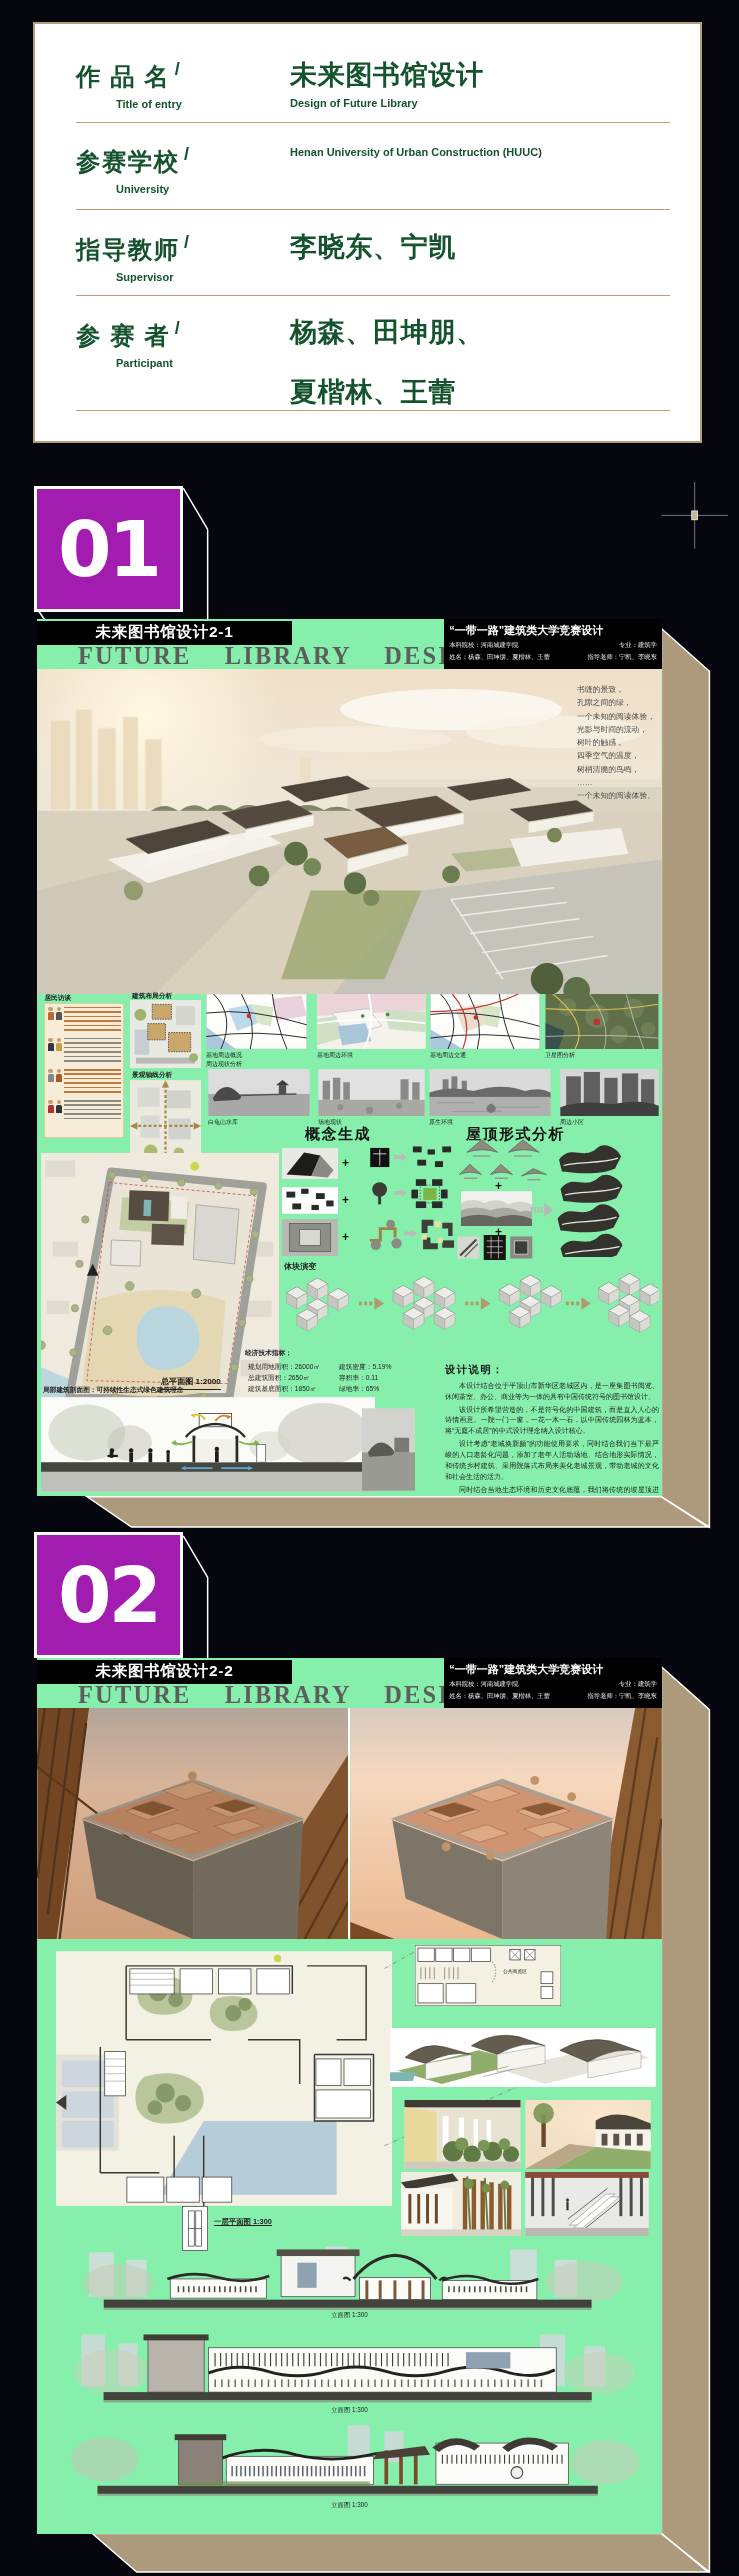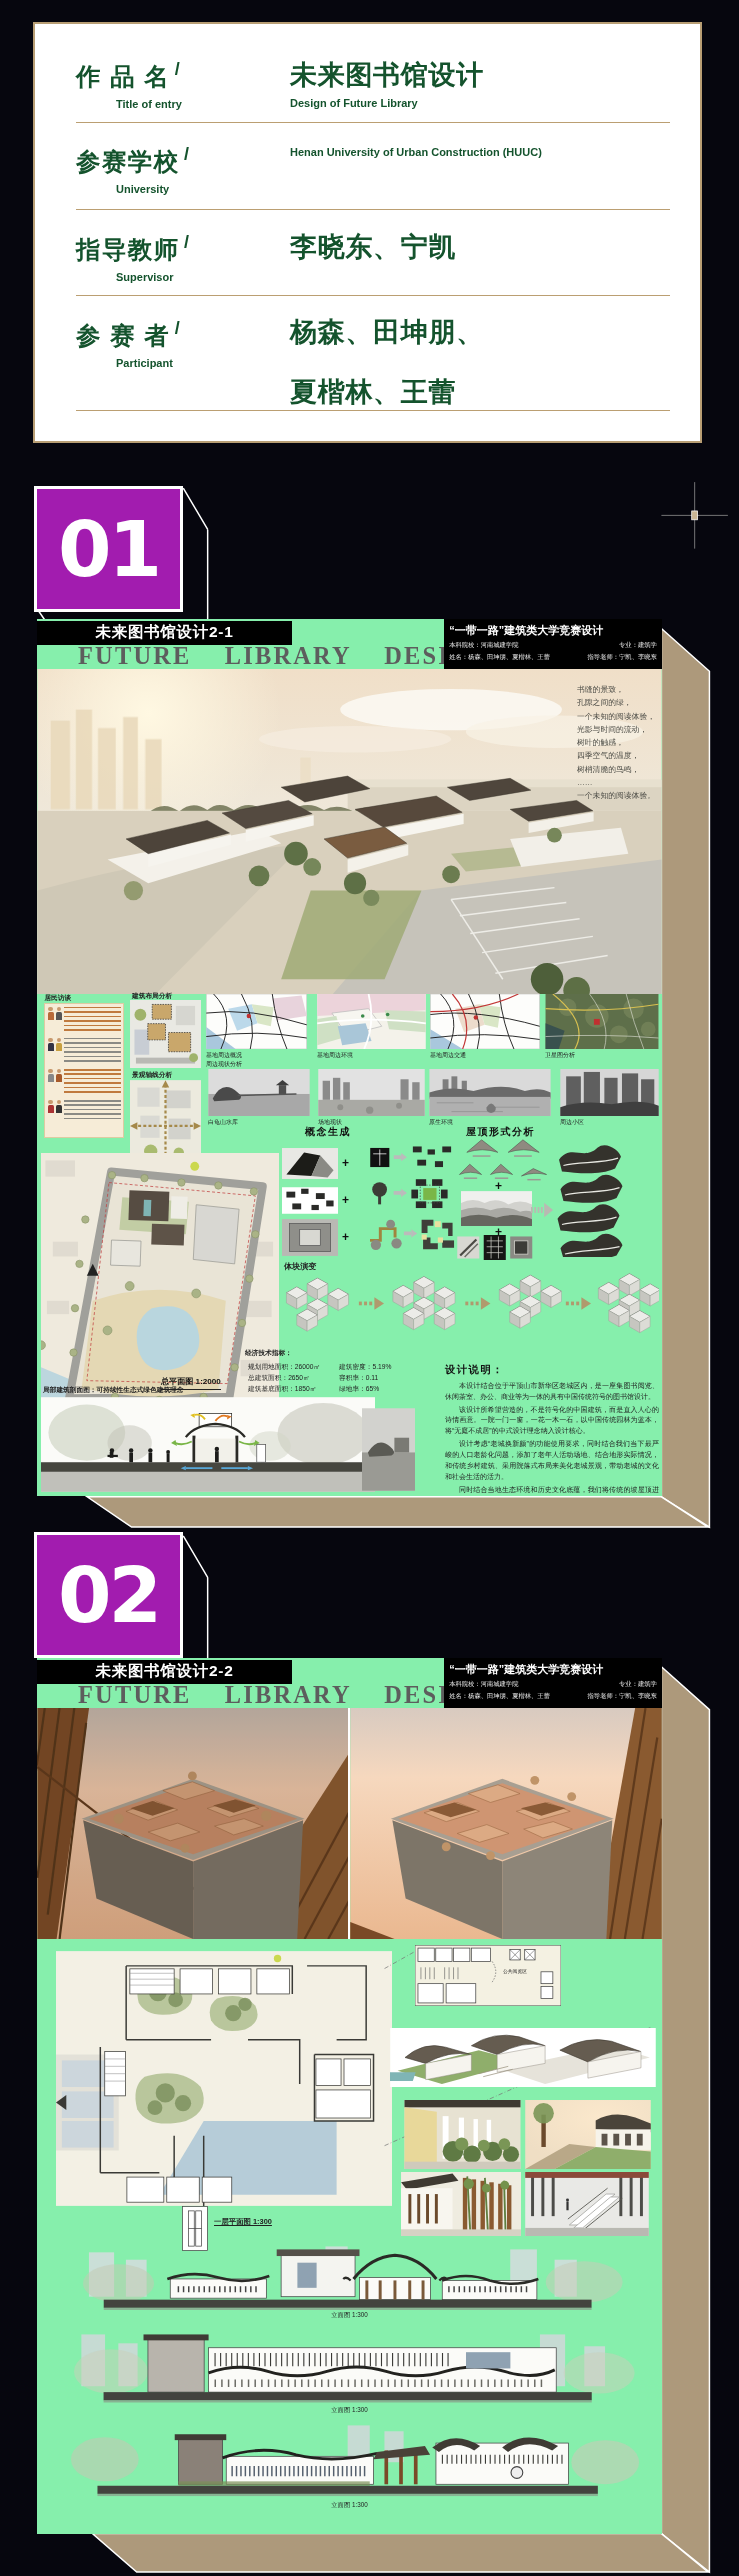--- a/index.html
+++ b/index.html
@@ -22,21 +22,21 @@
   
   .poster{background:#86efac;z-index:2;overflow:hidden;}
   .hdr-black{background:#000;}
   .hdr-title{color:#fff;font-weight:bold;font-size:15.5px;letter-spacing:0.7px;}
   .hdr-serif{font-family:"Liberation Serif",serif;font-weight:bold;color:#5d5d5d;
              font-size:24.4px;letter-spacing:2.2px;word-spacing:25px;white-space:nowrap;}
   .hdr-comp{color:#fff;font-weight:bold;font-size:11px;}
   .hdr-sm{color:#eee;font-size:6.3px;white-space:nowrap;}
   .poem{font-size:7.8px;line-height:1.7;color:#4c4c46;}
   .cap{font-size:6px;color:#222;}
-  .cap-b{font-size:10px;font-weight:bold;color:#111;letter-spacing:1.5px;}
+  .cap-b{font-size:15px;font-weight:bold;color:#111;letter-spacing:1.5px;}
   .cap-m{font-size:6.7px;font-weight:bold;color:#222;}
   .ind{font-size:6.7px;color:#222;line-height:11px;white-space:nowrap;}
   .stmt-t{font-size:10.3px;font-weight:bold;color:#111;letter-spacing:1.5px;}
   .stmt p{font-size:7px;color:#1d1d1d;line-height:1.55;margin:0 0 2.2px 0;text-align:justify;text-indent:2em;}
   .panel{background:#f6ecd7;border:0.7px solid #ddcba2;box-sizing:border-box;}
   .iv{display:flex;gap:2.2px;padding:3px 2.2px;}
   .pp{width:6px;}
   .pp i{display:block;}
   .hd{width:4.4px;height:4.4px;border-radius:50%;background:#c89a6e;margin:0 auto;}
   .bd{width:6px;height:8.1px;border-radius:1.5px 1.5px 0 0;margin-top:0.7px;}

